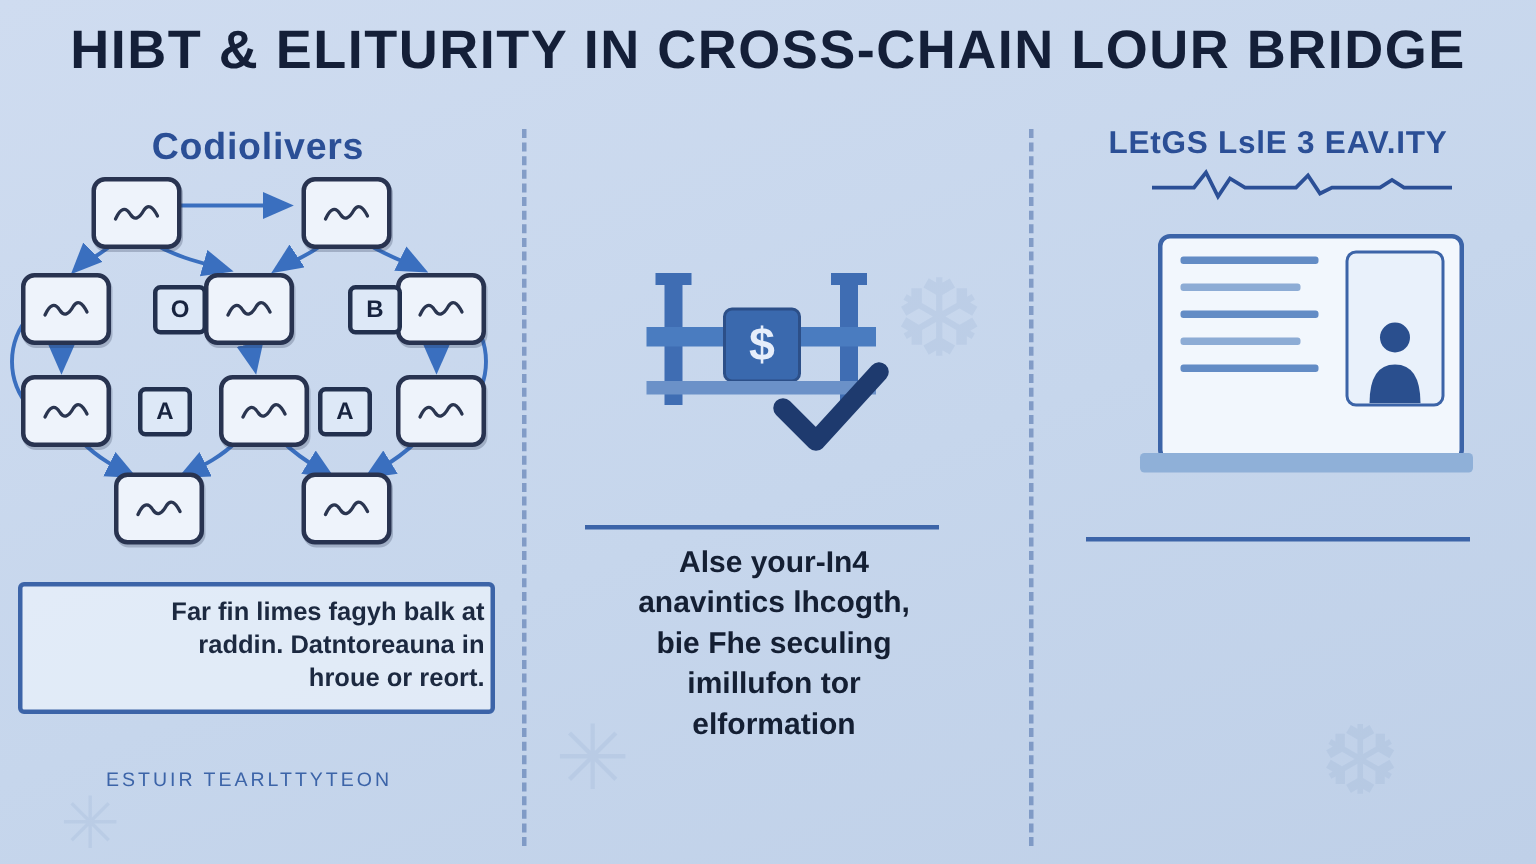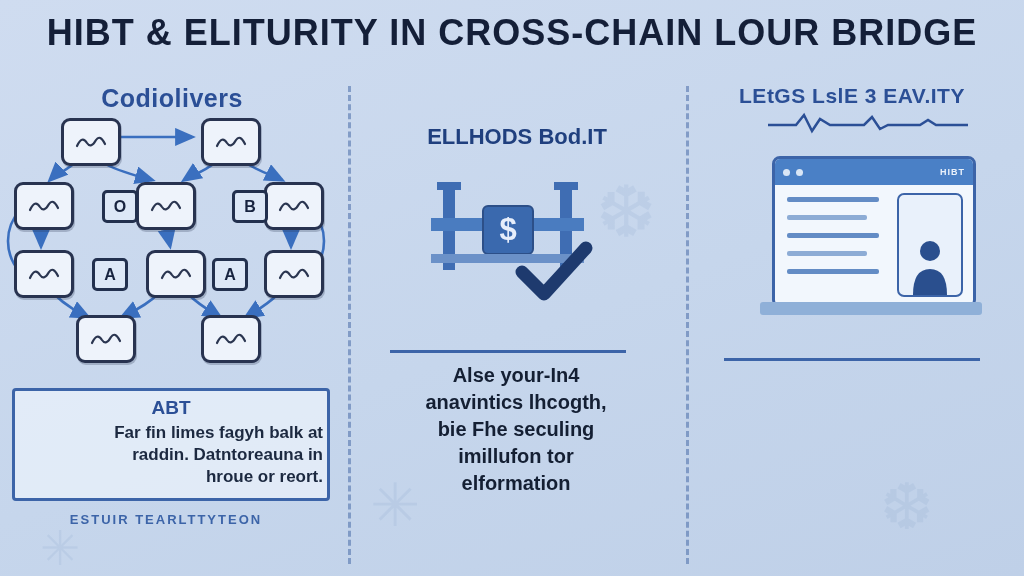--- a/index.html
+++ b/index.html
@@ -41,21 +41,21 @@
   }
   .abt-box {
     position:absolute; left:12px; top:388px; width:304px;
     border:3px solid #3c64a8; border-radius:4px;
     background:rgba(240,246,253,0.65); text-align:center; padding:6px 4px 10px 4px;
   }
   .abt-title { font-size:19px; font-weight:800; color:#2b4f96; margin-bottom:3px; }
   .abt-text  { font-size:17px; font-weight:700; color:#1c2940; line-height:1.3; }
   .left-caption {
     position:absolute; left:10px; top:512px; width:312px; text-align:center;
-    font-size:13px; font-weight:700; letter-spacing:2px; color:#3c64a8;
+    font-size:13px; font-weight:400; letter-spacing:2px; color:#3c64a8;
   }
 
   
   .bridge { position:absolute; left:425px; top:180px; width:165px; height:125px; }
   .dollar {
     position:absolute; left:483px; top:206px; width:50px; height:48px;
     display:flex; align-items:center; justify-content:center;
     font-size:31px; font-weight:800; color:#e6eefb;
   }
   .check { position:absolute; left:514px; top:240px; }
@@ -185,28 +185,26 @@
         </svg>
       </div>
 
     <div class="letterbox" style="left:96px; top:80px;">O</div>
     <div class="letterbox" style="left:226px; top:80px;">B</div>
     <div class="letterbox" style="left:86px; top:148px;">A</div>
     <div class="letterbox" style="left:206px; top:148px;">A</div>
   </div>
 
   <div class="abt-box">
-    <div class="abt-title">ABT</div>
     <div class="abt-text pre">Far fin limes fagyh balk at
 raddin. Datntoreauna in
 hroue or reort.</div>
   </div>
   <div class="left-caption">ESTUIR TEARLTTYTEON</div>
 
-  <div class="col-heading mid-heading">ELLHODS Bod.IT</div>
 
   <div class="bridge">
     <svg width="165" height="125" viewBox="0 0 165 125">
       <rect x="12" y="2" width="24" height="8" fill="#3f6db3"></rect>
       <rect x="18" y="8" width="12" height="82" fill="#3f6db3"></rect>
       <rect x="129" y="2" width="24" height="8" fill="#3f6db3"></rect>
       <rect x="135" y="8" width="12" height="82" fill="#3f6db3"></rect>
       <rect x="6" y="38" width="153" height="13" fill="#4a7cc0"></rect>
       <rect x="58" y="26" width="50" height="48" rx="5" fill="#3a69ae" stroke="#2c4f88" stroke-width="2"></rect>
       <rect x="6" y="74" width="153" height="9" fill="#6b91c8"></rect>
@@ -224,25 +222,20 @@
 imillufon tor
 elformation</div>
 
   <div class="col-heading right-heading">LEtGS LslE 3 EAV.ITY</div>
 
   <svg class="right-ecg" width="200" height="24" viewBox="0 0 200 24">
     <path d="M0 15 L28 15 L36 5 L44 21 L52 9 L62 15 L96 15 L104 7 L112 19 L120 15 L152 15 L160 10 L168 15 L200 15" fill="none" stroke="#2b4f96" stroke-width="2.5"></path>
   </svg>
 
   <div class="browser">
-    <div class="browser-header">
-      <span class="dot"></span>
-      <span class="dot"></span>
-      <span class="browser-label">HIBT</span>
-    </div>
     <div class="browser-body">
       <div class="bars">
         <div class="bar"></div>
         <div class="bar"></div>
         <div class="bar"></div>
         <div class="bar"></div>
         <div class="bar"></div>
       </div>
       <div class="avatar-card">
         <svg width="44" height="62" viewBox="0 0 44 62">

